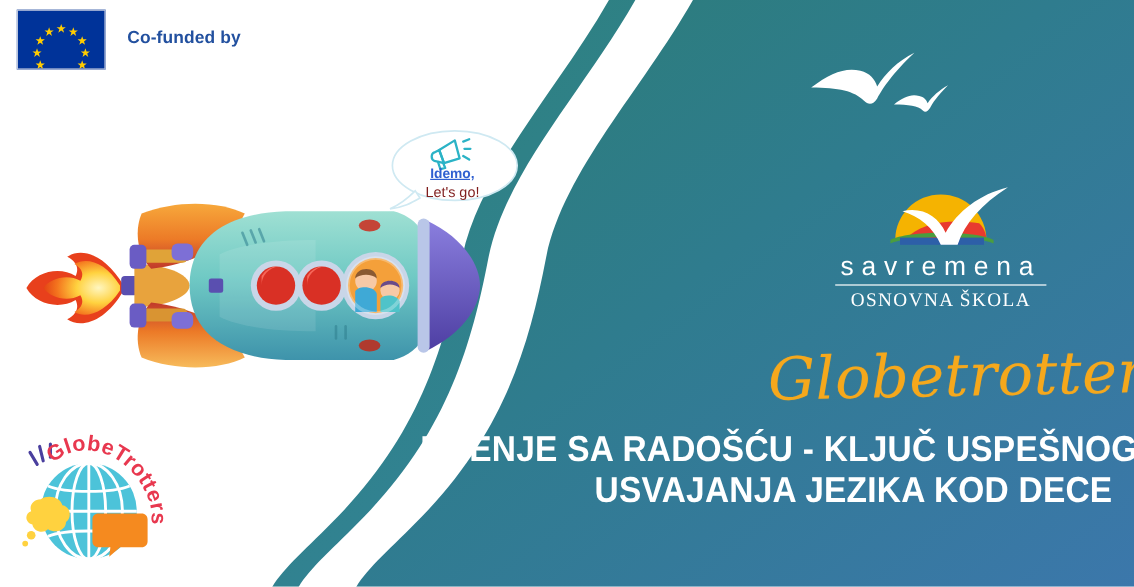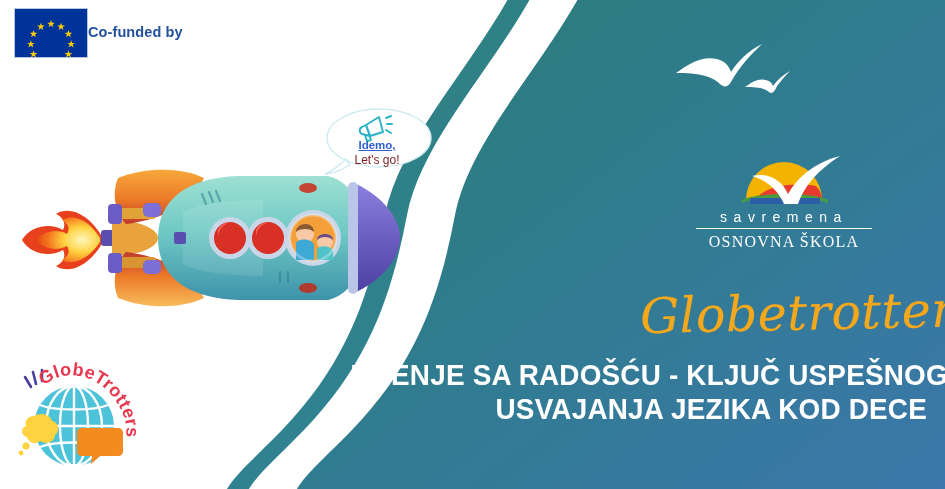--- a/index.html
+++ b/index.html
@@ -11,42 +11,42 @@
     position:relative;
   }
   #banner{
     position:absolute;left:0;top:0;width:945px;height:489px;
     background:#ffffff;overflow:hidden;
   }
   .layer{position:absolute;left:0;top:0;width:945px;height:489px;}
   svg.layer{display:block;}
 
   
-  #eu-logo{position:absolute;left:14px;top:8px;display:flex;align-items:center;gap:0;}
+  #eu-logo{position:absolute;left:14px;top:8px;display:flex;align-items:center;gap:18px;}
   #eu-flag{width:74px;height:50px;background:#003399;border:1px solid #b9c4dd;box-sizing:border-box;position:relative;}
   #eu-text{
     color:#22509f;font-weight:bold;font-size:14.5px;line-height:1.32;
     font-family:"Liberation Sans", sans-serif;letter-spacing:.1px;white-space:nowrap;
   }
 
   
   #speech-bubble{
     position:absolute;left:322px;top:105px;width:110px;height:76px;
   }
   #bubble-text{
     position:absolute;left:0;top:34px;width:110px;text-align:center;
     line-height:1.18;
   }
   #bubble-line1{display:block;color:#2f5fd0;font-weight:bold;font-size:11.5px;text-decoration:underline;}
   #bubble-line2{display:block;color:#7f1d1d;font-size:12px;}
 
   
   #savremena-logo{position:absolute;left:694px;top:128px;width:180px;text-align:center;}
   #savremena-name{
-    color:#ffffff;font-size:14px;letter-spacing:6.5px;
+    color:#ffffff;font-size:22px;letter-spacing:6.5px;
     font-family:"Liberation Sans", sans-serif;font-weight:300;
     padding-bottom:3px;border-bottom:1.4px solid #ffffff;margin:0 2px;
     line-height:1.1;
   }
   #savremena-sub{
     color:#ffffff;font-size:16px;letter-spacing:1.2px;margin-top:4px;
     font-family:Liberation Serif, serif;line-height:1.1;
   }
 
   

